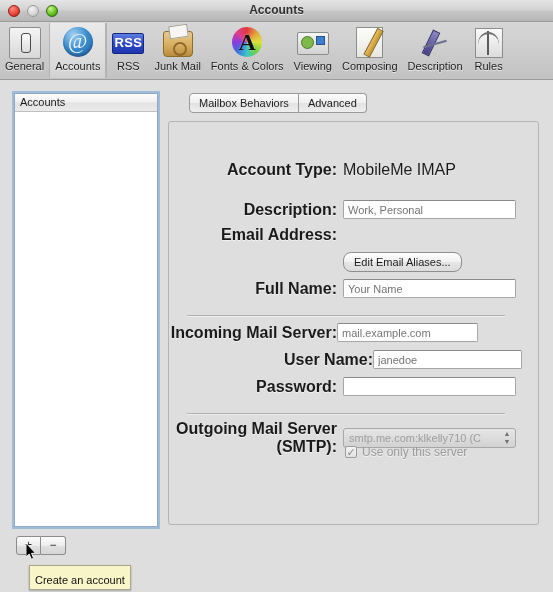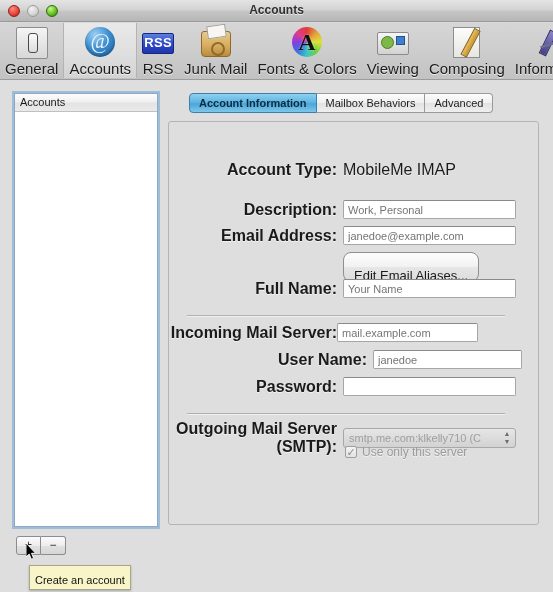--- a/index.html
+++ b/index.html
@@ -55,21 +55,21 @@
     box-sizing: border-box;
   }
   .tb-item.selected {
     background: linear-gradient(to bottom, #e9e9e9 0%, #dedede 60%, #d3d3d3 100%);
     border-left: 1px solid #b3b3b3;
     border-right: 1px solid #b3b3b3;
   }
   .tb-icon { width: 32px; height: 32px; position: relative; }
   .tb-label {
     margin-top: 2px;
-    font-size: 15px; color: #1c1c1c;
+    font-size: 11px; color: #1c1c1c;
     white-space: nowrap;
     text-shadow: 0 1px 0 rgba(255,255,255,0.65);
   }
 
   
   .ic-general {
     width: 30px; height: 30px; margin: 1px auto 0;
     background: linear-gradient(to bottom, #f4f4f4, #d8d8d8);
     border: 1px solid #8d8d8d; border-radius: 2px;
     position: relative;
@@ -285,22 +285,22 @@
     overflow: hidden; white-space: nowrap;
   }
   .static-val {
     font-size: 16px; color: #1a1a1a;
     text-shadow: 0 1px 0 rgba(255,255,255,0.6);
   }
   .pill-btn {
     height: 20px; box-sizing: border-box;
     background: linear-gradient(to bottom, #fdfdfd 0%, #f2f2f2 48%, #e6e6e6 52%, #dcdcdc 100%);
     border: 1px solid #8f8f8f; border-radius: 8px;
-    font-size: 13px; color: #1a1a1a;
-    line-height: 18px; padding: 14px 10px;
+    font-size: 11px; color: #1a1a1a;
+    line-height: 18px; padding: 0 10px;
     white-space: nowrap;
   }
   .hsep {
     position: absolute;
     height: 1px; background: #b0b0b0;
     border-bottom: 1px solid #f0f0f0;
   }
   .popup {
     height: 20px; box-sizing: border-box;
     background: linear-gradient(to bottom, #e6e6e6 0%, #dcdcdc 50%, #d2d2d2 100%);
@@ -384,21 +384,21 @@
       <div class="tb-icon">
           <div class="ic-composing"></div>
         </div>
       <div class="tb-label">Composing</div>
     </div>
 
     <div class="tb-item">
       <div class="tb-icon">
           <div class="ic-signatures"></div>
         </div>
-      <div class="tb-label">Information</div>
+      <div class="tb-label">Description</div>
     </div>
 
     <div class="tb-item">
       <div class="tb-icon">
           <div class="ic-rules"></div>
         </div>
       <div class="tb-label">Rules</div>
     </div>
 
   </div>
@@ -411,40 +411,38 @@
     </div>
 
     <div id="add-remove">
       <div class="ar-btn left">+</div>
       <div class="ar-btn right">−</div>
     </div>
 
     <div id="pane">
 
       <div id="tabs">
-        <div class="tab active">Account Information</div>
         <div class="tab">Mailbox Behaviors</div>
         <div class="tab">Advanced</div>
       </div>
 
       <div id="panel">
 
         <div class="row" style="left:0; top:39px; width:353px;">
           <div class="row-label" style="width:168px;">Account Type:</div>
           <div class="static-val" style="margin-left:6px;">MobileMe IMAP</div>
         </div>
 
         <div class="row" style="left:0; top:78px; width:353px;">
           <div class="row-label" style="width:168px;">Description:</div>
           <input class="field" style="width: 173px; margin-left: 6px;" type="text" placeholder="Work, Personal">
         </div>
 
         <div class="row" style="left:0; top:104px; width:353px;">
           <div class="row-label" style="width:168px;">Email Address:</div>
-          <input class="field" style="width: 173px; margin-left: 6px;" type="text" placeholder="janedoe@example.com">
         </div>
 
         <div class="row" style="left:0; top:130px; width:353px;">
           <div style="width:168px;"></div>
           <div class="pill-btn" style="margin-left:6px;">Edit Email Aliases...</div>
         </div>
 
         <div class="row" style="left:0; top:157px; width:353px;">
           <div class="row-label" style="width:168px;">Full Name:</div>
           <input class="field" style="width: 173px; margin-left: 6px;" type="text" placeholder="Your Name">
@@ -452,21 +450,21 @@
 
         <div class="hsep" style="left:18px; top:193px; width:318px;"></div>
 
         <div class="row" style="left:0; top:201px; width:353px;">
           <div class="row-label" style="width:168px;">Incoming Mail Server:</div>
           <input class="field" style="width: 141px; " type="text" placeholder="mail.example.com">
         </div>
 
         <div class="row" style="left:0; top:228px; width:353px;justify-content:flex-end;">
           <div class="row-label" style="width:168px;">User Name:</div>
-          <input class="field" style="width: 149px; margin-left: 6px;" type="text" placeholder="janedoe">
+          <input class="field" style="width: 149px; " type="text" placeholder="janedoe">
         </div>
 
         <div class="row" style="left:0; top:255px; width:353px;">
           <div class="row-label" style="width:168px;">Password:</div>
           <input class="field" style="width: 173px; margin-left: 6px;" type="password" placeholder="">
         </div>
 
         <div class="hsep" style="left:18px; top:291px; width:318px;"></div>
 
         <div class="row" style="left:0; top:298px; width:353px;">

